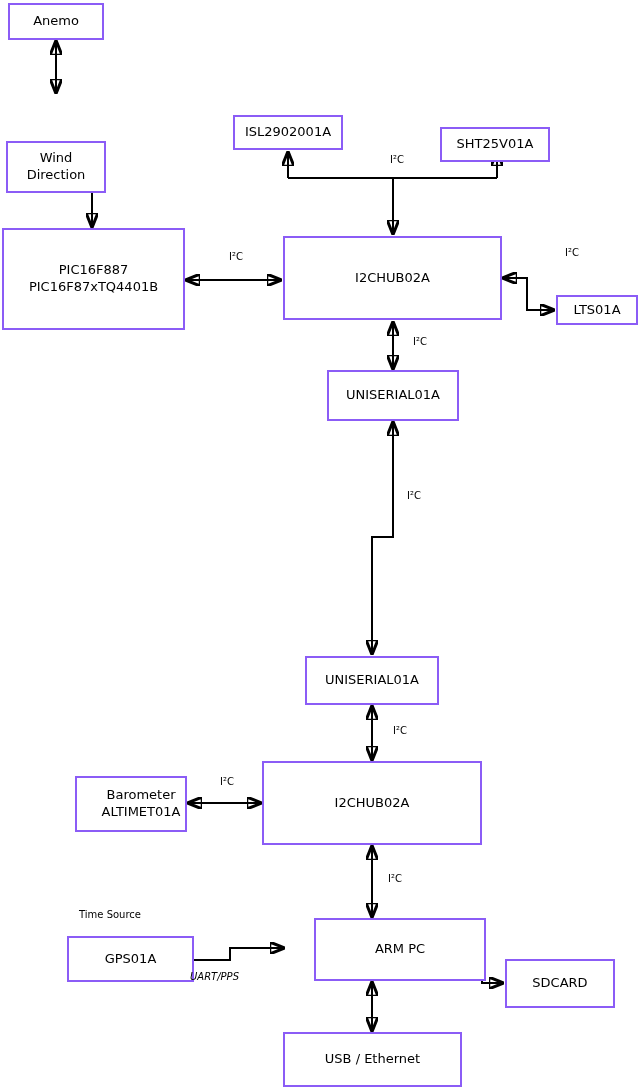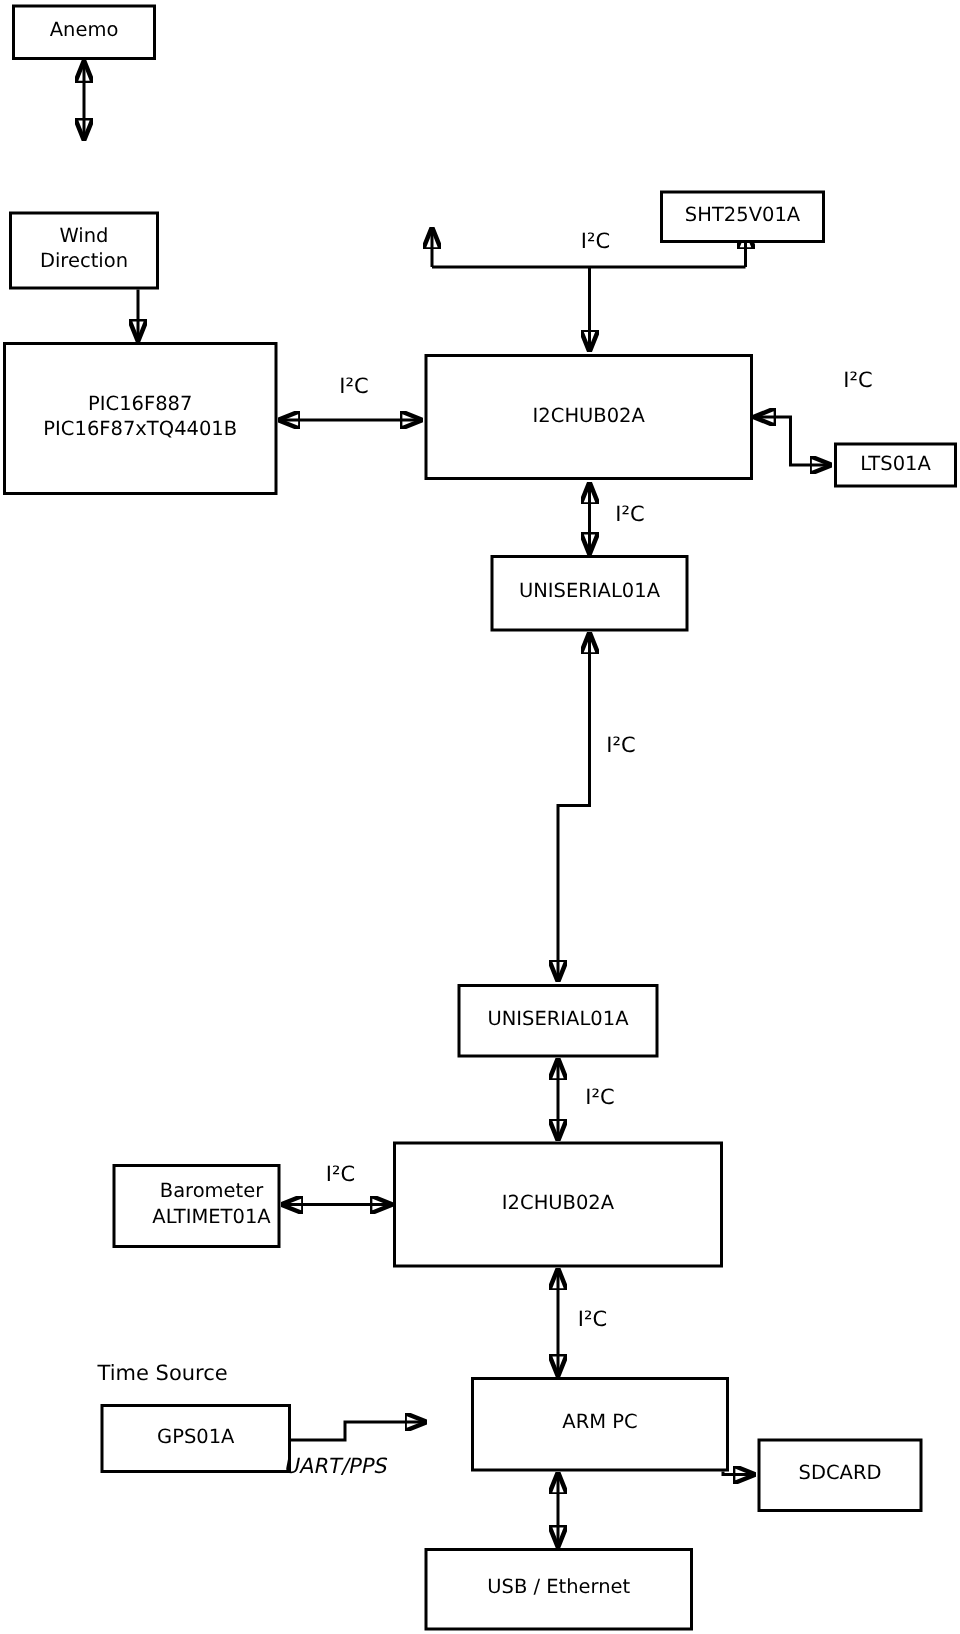--- a/index.html
+++ b/index.html
@@ -19,33 +19,33 @@
     position: absolute;
     left: 0;
     top: 0;
     width: 640px;
     height: 1089px;
   }
   .wires path { stroke: #000000; stroke-width: 2; fill: none; }
   .node {
     position: absolute;
     background: #ffffff;
-    border: 2px solid #000000;
+    border: 2px solid #8b5cf6;
     display: flex;
     align-items: center;
     justify-content: center;
     text-align: center;
     font-size: 13px;
     line-height: 1.3;
     color: #000000;
   }
   .node .node-label { white-space: pre-line; }
   .lbl {
     position: absolute;
-    font-size: 14px;
+    font-size: 10px;
     line-height: 1.1;
     color: #000000;
     white-space: nowrap;
   }
   .lbl.center { transform: translateX(-50%); }
 </style>
 </head>
 <body>
 
 <div class="canvas">
@@ -81,20 +81,23 @@
       <span class="node-label">Anemo</span>
     </div>
   <div class="node" style="left:6px;   top:94px;   width:100px; height:52px;margin-top:47px;">
       <span class="node-label">Wind
 Direction</span>
     </div>
   <div class="node" style="left:2px;   top:228px;  width:183px; height:102px;">
       <span class="node-label">PIC16F887
 PIC16F87xTQ4401B</span>
     </div>
+  <div class="node" style="left:233px; top:115px;  width:110px; height:35px;">
+      <span class="node-label">ISL2902001A</span>
+    </div>
   <div class="node" style="left:440px; top:127px;  width:110px; height:35px;">
       <span class="node-label">SHT25V01A</span>
     </div>
   <div class="node" style="left:283px; top:236px;  width:219px; height:84px;">
       <span class="node-label">I2CHUB02A</span>
     </div>
   <div class="node" style="left:556px; top:295px;  width:82px;  height:30px;">
       <span class="node-label">LTS01A</span>
     </div>
   <div class="node" style="left:327px; top:370px;  width:132px; height:51px;">
@@ -124,16 +127,16 @@
     </div>
 
   <span class="lbl center" style="left:236px; top:251px;">I²C</span>
   <span class="lbl center" style="left:397px; top:154px;">I²C</span>
   <span class="lbl center" style="left:572px; top:247px;">I²C</span>
   <span class="lbl center" style="left:420px; top:336px;">I²C</span>
   <span class="lbl center" style="left:414px; top:490px;">I²C</span>
   <span class="lbl center" style="left:400px; top:725px;">I²C</span>
   <span class="lbl center" style="left:227px; top:776px;">I²C</span>
   <span class="lbl center" style="left:395px; top:873px;">I²C</span>
-  <span class="lbl" style="left:65px;  top:909px;">Time Source</span>
+  <span class="lbl" style="left:79px;  top:909px;">Time Source</span>
   <span class="lbl" style="left:190px; top:971px;font-style:italic;">UART/PPS</span>
 
 </div>
 
 </body></html>

